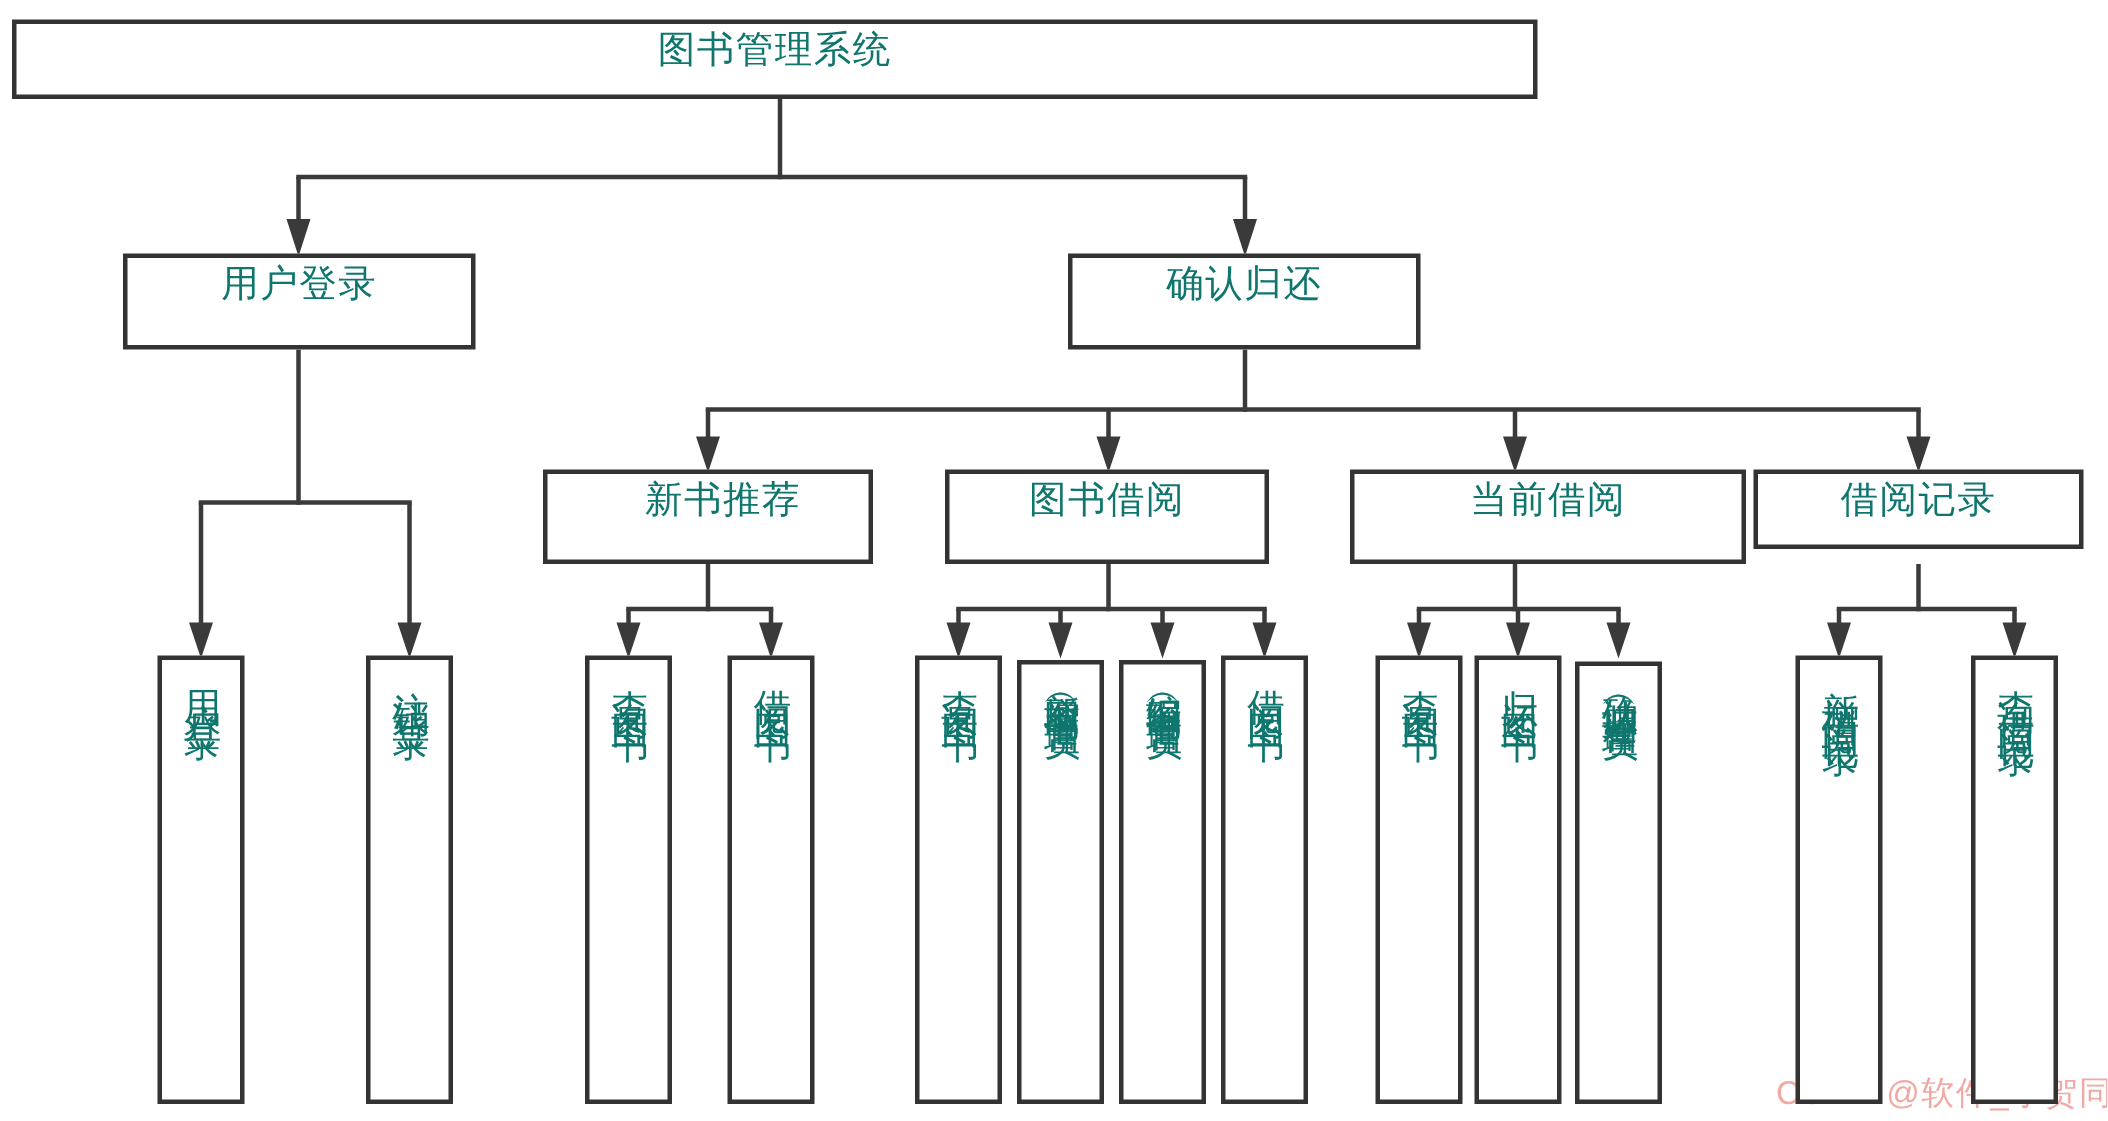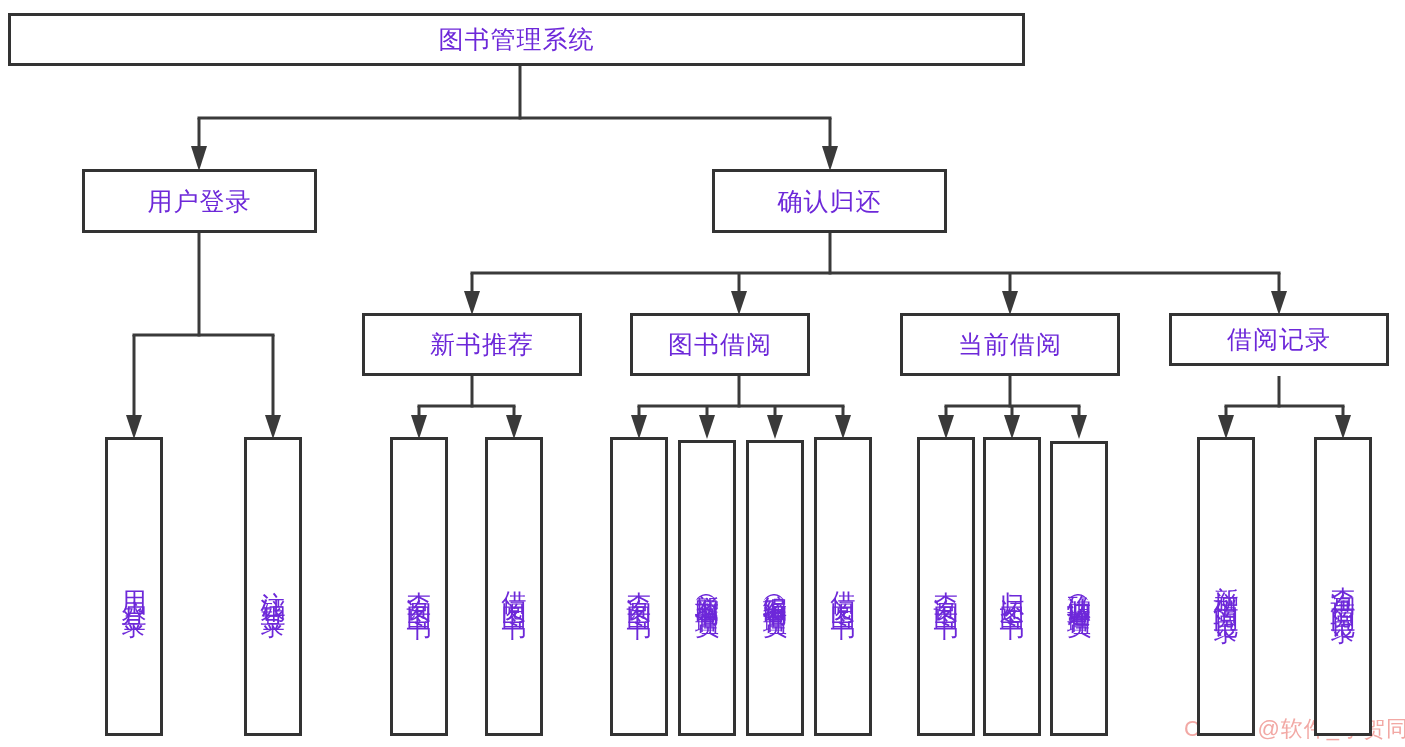--- a/index.html
+++ b/index.html
@@ -11,22 +11,22 @@
     overflow:hidden;
   }
   .connectors{position:absolute;left:0;top:0;z-index:2;}
   .connectors line{stroke:#3a3a3a;stroke-width:3;}
   .connectors polygon{fill:#3a3a3a;stroke:none;}
   .node{
     position:absolute;
     box-sizing:border-box;
     background:#ffffff;
     border:3px solid #333333;
-    display:flex;align-items:center;justify-content:center;
-    color:#6d28d9;
+    display:flex;align-items:flex-start;justify-content:center;
+    color:#0f766e;
     font-size:25px;
     z-index:3;
   }
   .node.h{letter-spacing:1px;}
   .vtext{
     writing-mode:vertical-rl;
     text-orientation:mixed;
     letter-spacing:8px;
     line-height:1;
     white-space:nowrap;
@@ -120,24 +120,24 @@
   <div class="node h" style="left:82px;top:169px;width:235px;height:64px;">
     <span>用户登录</span>
   </div>
   <div class="node h" style="left:712px;top:169px;width:235px;height:64px;">
     <span>确认归还</span>
   </div>
 
   <div class="node h" style="left:362px;top:313px;width:220px;height:63px;padding-left:20px;">
     <span>新书推荐</span>
   </div>
-  <div class="node h" style="left:630px;top:313px;width:180px;height:63px;">
+  <div class="node h" style="left:630px;top:313px;width:216px;height:63px;">
     <span>图书借阅</span>
   </div>
-  <div class="node h" style="left:900px;top:313px;width:220px;height:63px;">
+  <div class="node h" style="left:900px;top:313px;width:264px;height:63px;">
     <span>当前借阅</span>
   </div>
   <div class="node h" style="left:1169px;top:313px;width:220px;height:53px;">
     <span>借阅记录</span>
   </div>
 
   <div class="node v" style="left:105px;top:437px;width:58px;height:299px;">
     <span class="vtext">用户登录</span>
   </div>
   <div class="node v" style="left:244px;top:437px;width:58px;height:299px;">

